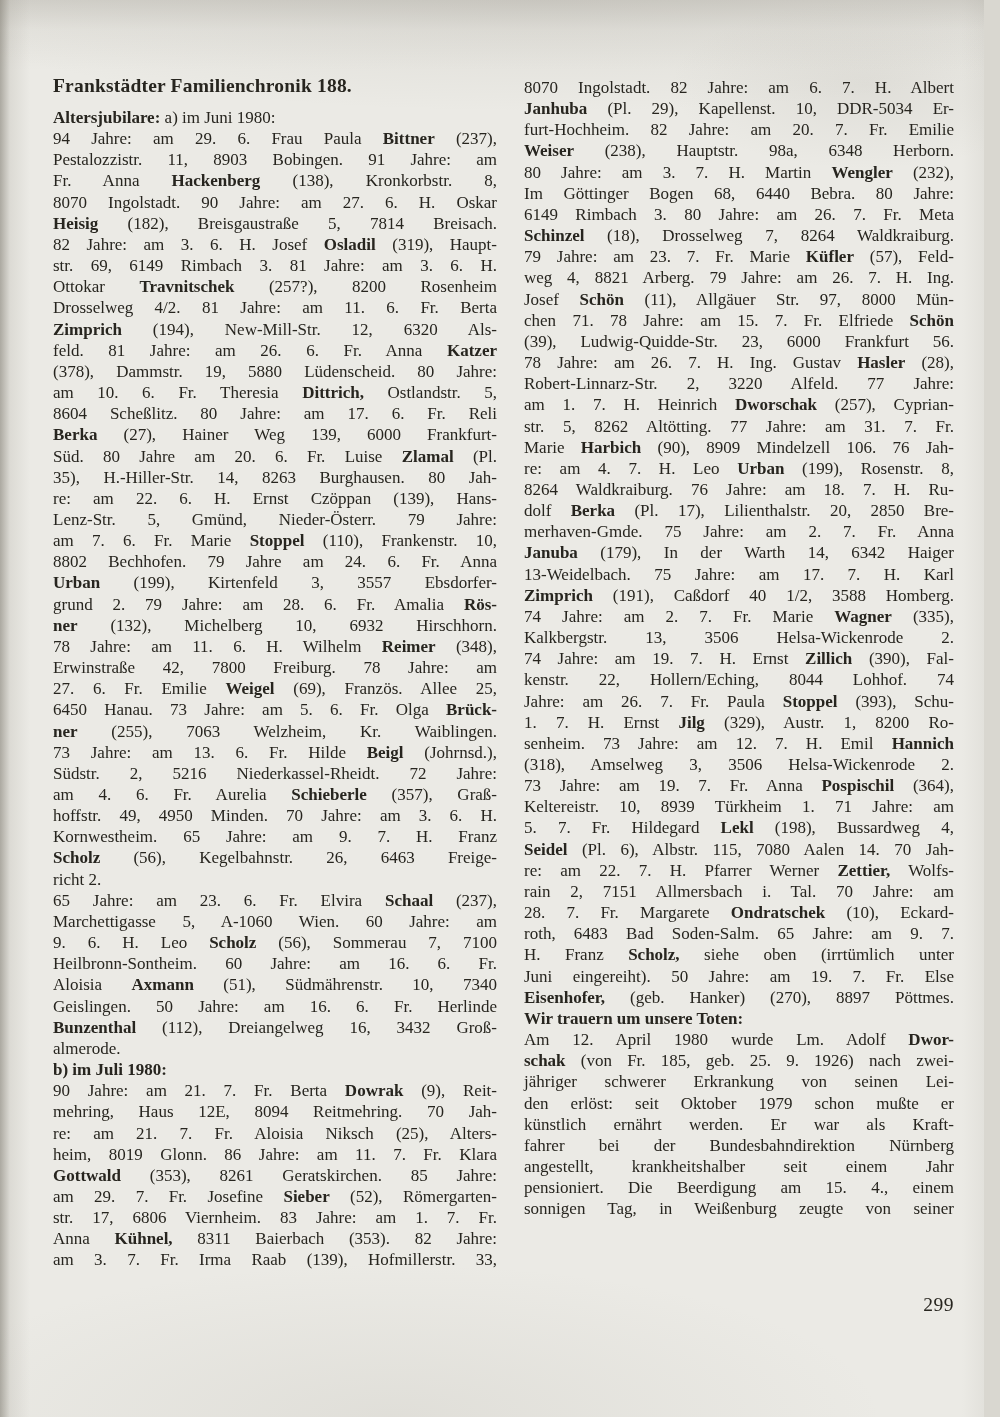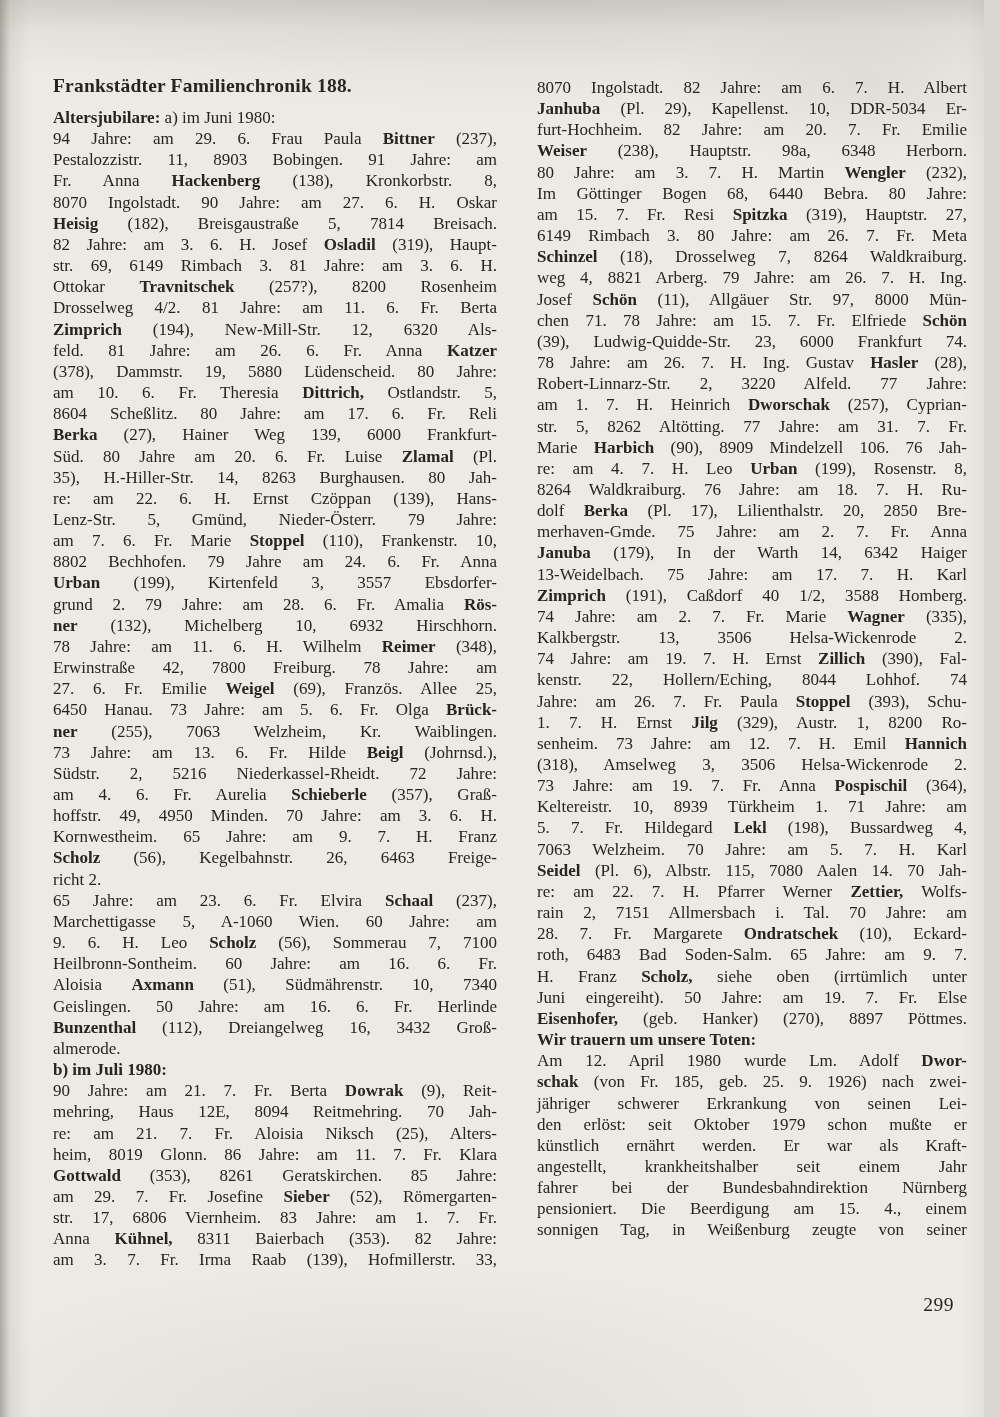--- a/index.html
+++ b/index.html
@@ -20,21 +20,21 @@
       linear-gradient(180deg, rgba(150,146,136,0.30) 0px, rgba(150,146,136,0.08) 30px, rgba(150,146,136,0) 70px),
       radial-gradient(900px 160px at 55% 0%, rgba(140,136,125,0.14), rgba(140,136,125,0) 70%),
       radial-gradient(280px 120px at 88% 6%, rgba(140,136,125,0.12), rgba(140,136,125,0) 70%),
       radial-gradient(700px 220px at 40% 100%, rgba(150,146,134,0.13), rgba(150,146,134,0) 70%),
       linear-gradient(270deg, rgba(150,146,136,0.10) 0px, rgba(150,146,136,0) 22px);
   }
   .col {
     position: absolute;
   }
   .col-left  { left: 53px;  top: 74px; width: 444px; }
-  .col-right { left: 524px; top: 77px; width: 430px; margin-left: 13px; }
+  .col-right { left: 524px; top: 77px; width: 430px; }
   .article-title {
     font-size: 19.5px;
     line-height: 24px;
     font-weight: 700;
     letter-spacing: 0.2px;
     margin-bottom: 9px;
   }
   .line {
     font-size: 17px;
     line-height: 21.15px;
@@ -124,27 +124,27 @@
   </div>
 
   <div class="col col-right">
     <div>
         <div class="line"><span>8070 Ingolstadt. 82 Jahre: am 6. 7. H. Albert</span></div>
         <div class="line"><span class="b">Janhuba</span><span> (Pl. 29), Kapellenst. 10, DDR-5034 Er-</span></div>
         <div class="line"><span>furt-Hochheim. 82 Jahre: am 20. 7. Fr. Emilie</span></div>
         <div class="line"><span class="b">Weiser</span><span> (238), Hauptstr. 98a, 6348 Herborn.</span></div>
         <div class="line"><span>80 Jahre: am 3. 7. H. Martin </span><span class="b">Wengler</span><span> (232),</span></div>
         <div class="line"><span>Im Göttinger Bogen 68, 6440 Bebra. 80 Jahre:</span></div>
-        <div class="line"><span>am 15. 7. Fr. Resi </span><span class="b">Spitzka</span><span> (319), Hauptstr. 27,</span></div>
         <div class="line"><span>6149 Rimbach 3. 80 Jahre: am 26. 7. Fr. Meta</span></div>
         <div class="line"><span class="b">Schinzel</span><span> (18), Drosselweg 7, 8264 Waldkraiburg.</span></div>
+        <div class="line"><span>79 Jahre: am 23. 7. Fr. Marie </span><span class="b">Küfler</span><span> (57), Feld-</span></div>
         <div class="line"><span>weg 4, 8821 Arberg. 79 Jahre: am 26. 7. H. Ing.</span></div>
         <div class="line"><span>Josef </span><span class="b">Schön</span><span> (11), Allgäuer Str. 97, 8000 Mün-</span></div>
         <div class="line"><span>chen 71. 78 Jahre: am 15. 7. Fr. Elfriede </span><span class="b">Schön</span></div>
-        <div class="line"><span>(39), Ludwig-Quidde-Str. 23, 6000 Frankfurt 74.</span></div>
+        <div class="line"><span>(39), Ludwig-Quidde-Str. 23, 6000 Frankfurt 56.</span></div>
         <div class="line"><span>78 Jahre: am 26. 7. H. Ing. Gustav </span><span class="b">Hasler</span><span> (28),</span></div>
         <div class="line"><span>Robert-Linnarz-Str. 2, 3220 Alfeld. 77 Jahre:</span></div>
         <div class="line"><span>am 1. 7. H. Heinrich </span><span class="b">Dworschak</span><span> (257), Cyprian-</span></div>
         <div class="line"><span>str. 5, 8262 Altötting. 77 Jahre: am 31. 7. Fr.</span></div>
         <div class="line"><span>Marie </span><span class="b">Harbich</span><span> (90), 8909 Mindelzell 106. 76 Jah-</span></div>
         <div class="line"><span>re: am 4. 7. H. Leo </span><span class="b">Urban</span><span> (199), Rosenstr. 8,</span></div>
         <div class="line"><span>8264 Waldkraiburg. 76 Jahre: am 18. 7. H. Ru-</span></div>
         <div class="line"><span>dolf </span><span class="b">Berka</span><span> (Pl. 17), Lilienthalstr. 20, 2850 Bre-</span></div>
         <div class="line"><span>merhaven-Gmde. 75 Jahre: am 2. 7. Fr. Anna</span></div>
         <div class="line"><span class="b">Januba</span><span> (179), In der Warth 14, 6342 Haiger</span></div>
@@ -154,37 +154,36 @@
         <div class="line"><span>Kalkbergstr. 13, 3506 Helsa-Wickenrode 2.</span></div>
         <div class="line"><span>74 Jahre: am 19. 7. H. Ernst </span><span class="b">Zillich</span><span> (390), Fal-</span></div>
         <div class="line"><span>kenstr. 22, Hollern/Eching, 8044 Lohhof. 74</span></div>
         <div class="line"><span>Jahre: am 26. 7. Fr. Paula </span><span class="b">Stoppel</span><span> (393), Schu-</span></div>
         <div class="line"><span>1. 7. H. Ernst </span><span class="b">Jilg</span><span> (329), Austr. 1, 8200 Ro-</span></div>
         <div class="line"><span>senheim. 73 Jahre: am 12. 7. H. Emil </span><span class="b">Hannich</span></div>
         <div class="line"><span>(318), Amselweg 3, 3506 Helsa-Wickenrode 2.</span></div>
         <div class="line"><span>73 Jahre: am 19. 7. Fr. Anna </span><span class="b">Pospischil</span><span> (364),</span></div>
         <div class="line"><span>Keltereistr. 10, 8939 Türkheim 1. 71 Jahre: am</span></div>
         <div class="line"><span>5. 7. Fr. Hildegard </span><span class="b">Lekl</span><span> (198), Bussardweg 4,</span></div>
-        <div class="line"><span>7063 Welzheim. 70 Jahre: am 5. 7. H. Karl</span></div>
         <div class="line"><span class="b">Seidel</span><span> (Pl. 6), Albstr. 115, 7080 Aalen 14. 70 Jah-</span></div>
         <div class="line"><span>re: am 22. 7. H. Pfarrer Werner </span><span class="b">Zettier,</span><span> Wolfs-</span></div>
         <div class="line"><span>rain 2, 7151 Allmersbach i. Tal. 70 Jahre: am</span></div>
         <div class="line"><span>28. 7. Fr. Margarete </span><span class="b">Ondratschek</span><span> (10), Eckard-</span></div>
         <div class="line"><span>roth, 6483 Bad Soden-Salm. 65 Jahre: am 9. 7.</span></div>
         <div class="line"><span>H. Franz </span><span class="b">Scholz,</span><span> siehe oben (irrtümlich unter</span></div>
         <div class="line"><span>Juni eingereiht). 50 Jahre: am 19. 7. Fr. Else</span></div>
         <div class="line"><span class="b">Eisenhofer,</span><span> (geb. Hanker) (270), 8897 Pöttmes.</span></div>
         <div class="line nojust"><span class="b">Wir trauern um unsere Toten:</span></div>
         <div class="line"><span>Am 12. April 1980 wurde Lm. Adolf </span><span class="b">Dwor-</span></div>
         <div class="line"><span class="b">schak</span><span> (von Fr. 185, geb. 25. 9. 1926) nach zwei-</span></div>
         <div class="line"><span>jähriger schwerer Erkrankung von seinen Lei-</span></div>
         <div class="line"><span>den erlöst: seit Oktober 1979 schon mußte er</span></div>
         <div class="line"><span>künstlich ernährt werden. Er war als Kraft-</span></div>
+        <div class="line"><span>fahrer bei der Bundesbahndirektion Nürnberg</span></div>
         <div class="line"><span>angestellt, krankheitshalber seit einem Jahr</span></div>
-        <div class="line"><span>fahrer bei der Bundesbahndirektion Nürnberg</span></div>
         <div class="line"><span>pensioniert. Die Beerdigung am 15. 4., einem</span></div>
         <div class="line"><span>sonnigen Tag, in Weißenburg zeugte von seiner</span></div>
       </div>
   </div>
 
   <div class="page-number">299</div>
 
 </div>
 
 </body></html>

